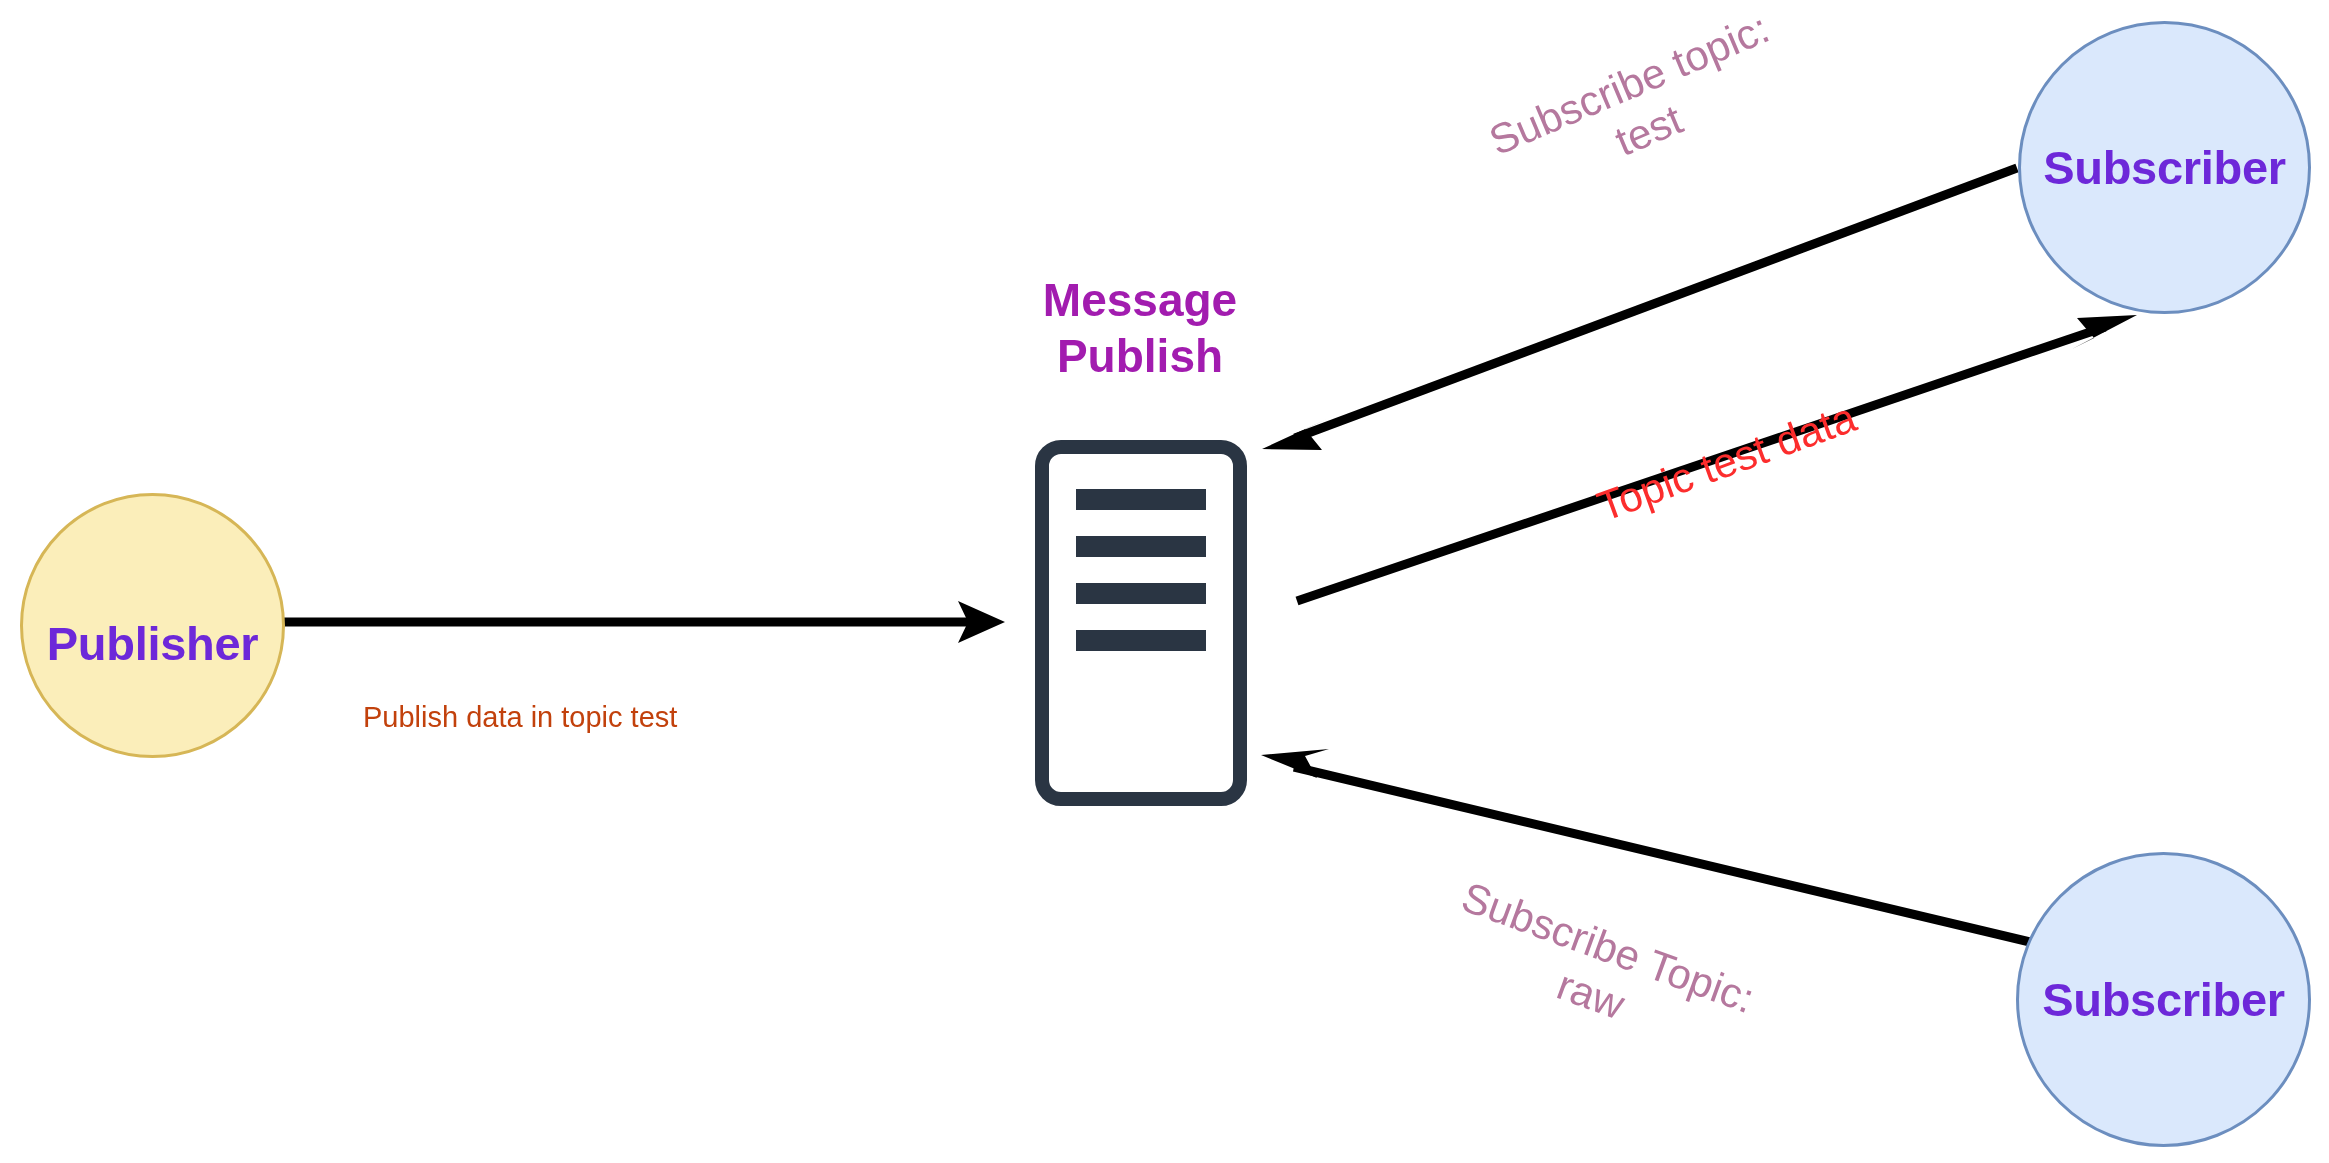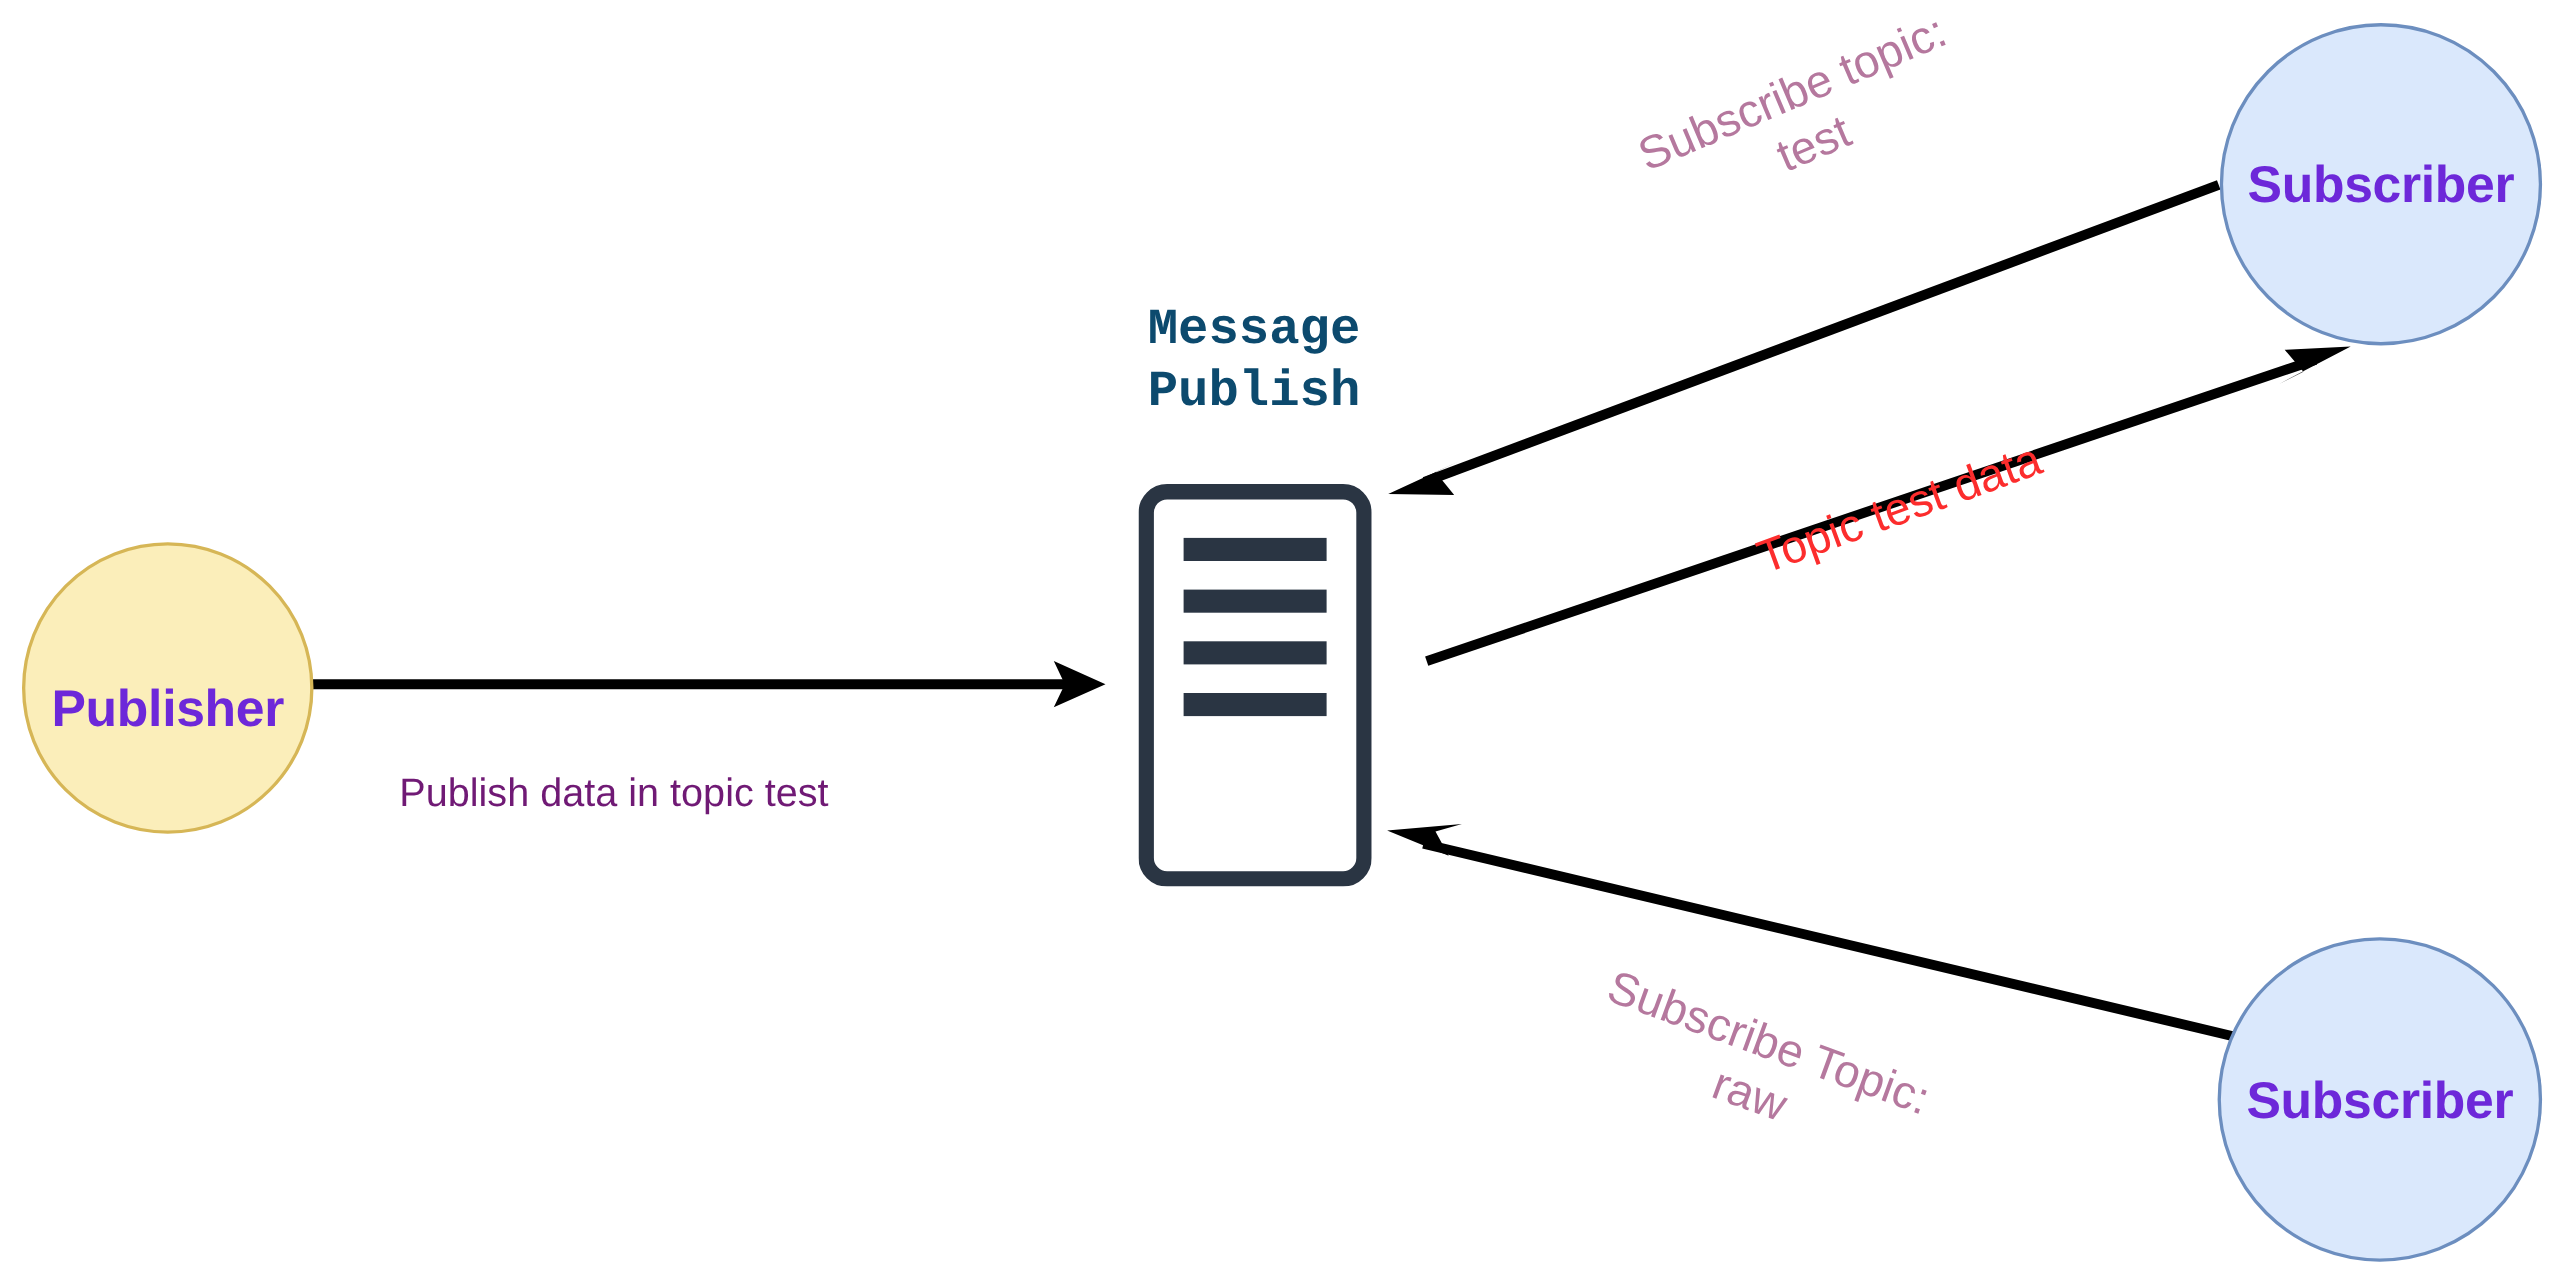--- a/index.html
+++ b/index.html
@@ -75,42 +75,41 @@
   
   #broker-title {
     position: absolute;
     left: 960px;
     top: 272px;
     width: 360px;
     text-align: center;
     font-size: 46px;
     font-weight: bold;
     line-height: 1.22;
-    color: #0c4a6e;
-    font-family: Liberation Mono, monospace;
+    color: #a21caf;
   }
   
   #broker-icon {
     position: absolute;
     left: 1035px;
     top: 440px;
     width: 212px;
     height: 366px;
   }
   
   .edge-label {
     position: absolute;
     white-space: nowrap;
     line-height: 1.18;
   }
   #label-publish {
     left: 363px;
     top: 700px;
-    font-size: 36px;
-    color: #701a75;
+    font-size: 29px;
+    color: #c2410c;
   }
   #label-topic-data {
     left: 1591px;
     top: 485px;
     font-size: 42px;
     color: #fc2d2d;
     transform: rotate(-20deg);
     transform-origin: left top;
   }
   #label-sub-test {

